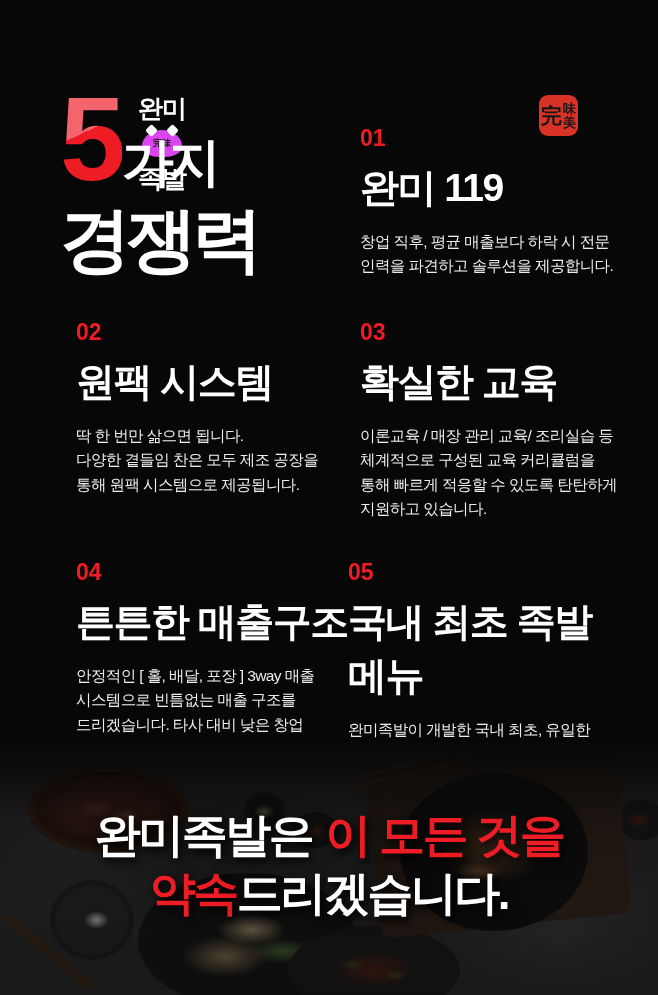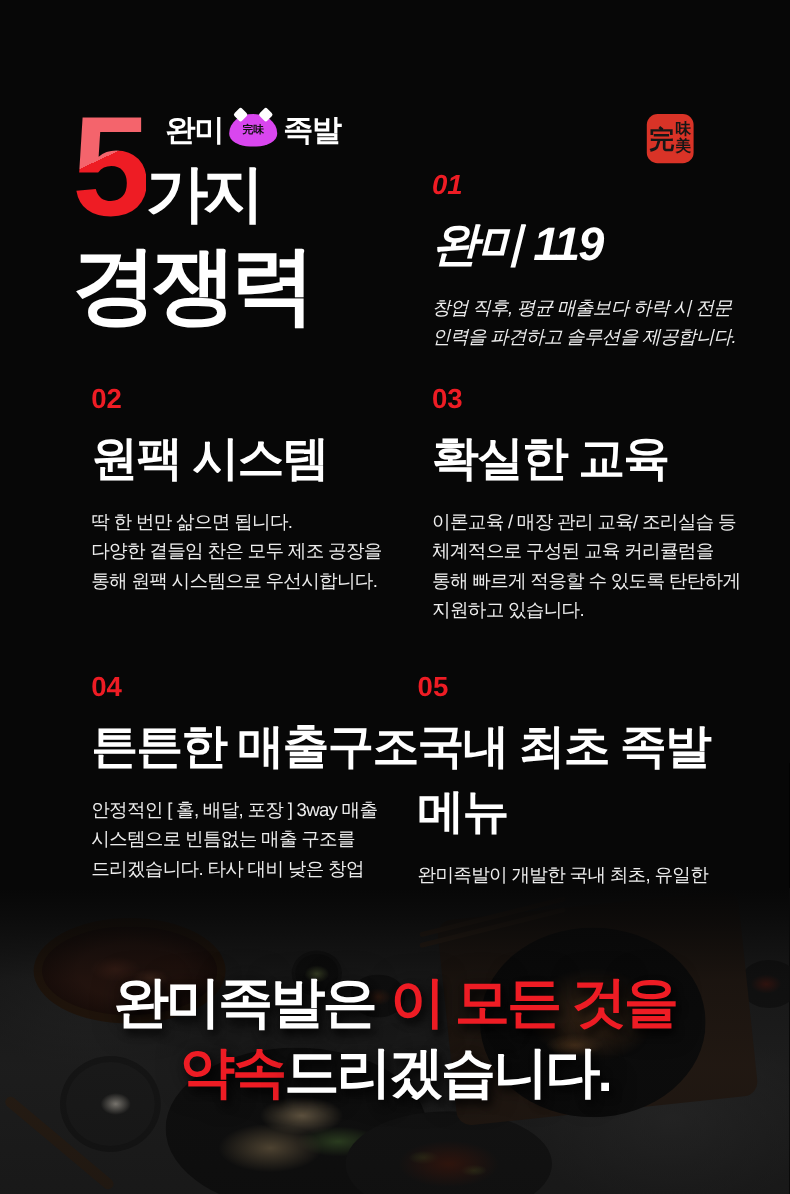--- a/index.html
+++ b/index.html
@@ -20,25 +20,25 @@
   
   .headline{position:absolute;left:60px;top:88px;font-weight:800;line-height:1;}
   .headline-row1{display:flex;align-items:flex-end;}
   .five{
     font-size:118px;font-weight:800;letter-spacing:-4px;line-height:0.88;
     background:linear-gradient(155deg,var(--accent_red_light) 0%,var(--accent_red_light) 42%,var(--accent_red) 42%,var(--accent_red) 100%);
     -webkit-background-clip:text;background-clip:text;color:transparent;
     display:inline-block;
   }
   .gaji{font-size:52px;letter-spacing:-5px;color:#fff;padding-bottom:4px;}
-  .headline-row2{font-size:71px;letter-spacing:-5px;color:#fff;margin-top:12px;font-family:Liberation Serif, serif;}
+  .headline-row2{font-size:71px;letter-spacing:-5px;color:#fff;margin-top:12px;}
 
   
   .brand{position:absolute;left:138px;top:92px;display:flex;align-items:center;gap:5px;
-         font-size:25px;font-weight:800;letter-spacing:-1px;color:#fff;}
+         font-size:25px;font-weight:800;letter-spacing:-1px;color:#fff;flex-direction:column;}
   .pig-badge{
     position:relative;width:40px;height:27px;background:#d946ef;
     border-radius:55% 55% 48% 48% / 65% 65% 42% 42%;
     display:flex;align-items:center;justify-content:center;
   }
   .pig-badge::before,.pig-badge::after{
     content:"";position:absolute;top:-4px;width:9px;height:9px;background:#fff;
     transform:rotate(45deg);border-radius:2px;
   }
   .pig-badge::before{left:5px;}
@@ -50,21 +50,21 @@
     position:absolute;left:539px;top:95px;width:39px;height:41px;
     background:var(--stamp_red);border-radius:9px;
     display:flex;align-items:center;justify-content:center;gap:1px;
     color:#161616;font-family:"DejaVu Serif","Liberation Serif",serif;
   }
   .stamp-left{font-size:21px;font-weight:700;line-height:1;}
   .stamp-col{display:flex;flex-direction:column;font-size:13px;font-weight:700;line-height:1.05;}
 
   
   .section{position:absolute;width:285px;}
-  .sec-01{left:360px;top:141px;font-style:italic;}
+  .sec-01{left:360px;top:125px;}
   .sec-02{left:76px;top:319px;}
   .sec-03{left:360px;top:319px;}
   .sec-04{left:76px;top:559px;}
   .sec-05{left:348px;top:559px;}
   .sec-num{color:var(--accent_red);font-size:23px;font-weight:700;letter-spacing:0;}
   .sec-title{color:#fff;font-size:39px;font-weight:800;letter-spacing:-1.5px;margin-top:9px;}
   .sec-body{
     color:var(--text_light);font-size:15.5px;font-weight:400;line-height:1.58;
     letter-spacing:-0.6px;margin-top:15px;white-space:pre;
   }
@@ -191,21 +191,21 @@
     <div class="sec-title">완미 119</div>
     <div class="sec-body">창업 직후, 평균 매출보다 하락 시 전문
 인력을 파견하고 솔루션을 제공합니다.</div>
   </div>
 
   <div class="section sec-02">
     <div class="sec-num">02</div>
     <div class="sec-title">원팩 시스템</div>
     <div class="sec-body">딱 한 번만 삶으면 됩니다.
 다양한 곁들임 찬은 모두 제조 공장을
-통해 원팩 시스템으로 우선시합니다.</div>
+통해 원팩 시스템으로 제공됩니다.</div>
   </div>
 
   <div class="section sec-03">
     <div class="sec-num">03</div>
     <div class="sec-title">확실한 교육</div>
     <div class="sec-body">이론교육 / 매장 관리 교육/ 조리실습 등
 체계적으로 구성된 교육 커리큘럼을
 통해 빠르게 적응할 수 있도록 탄탄하게
 지원하고 있습니다.</div>
   </div>

